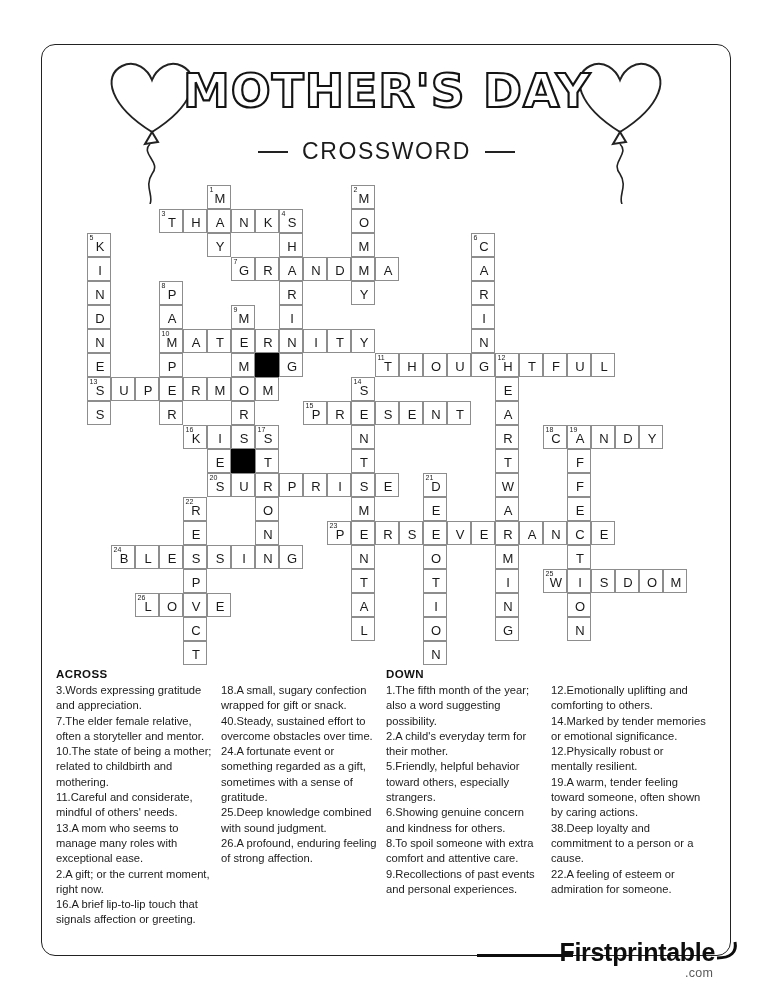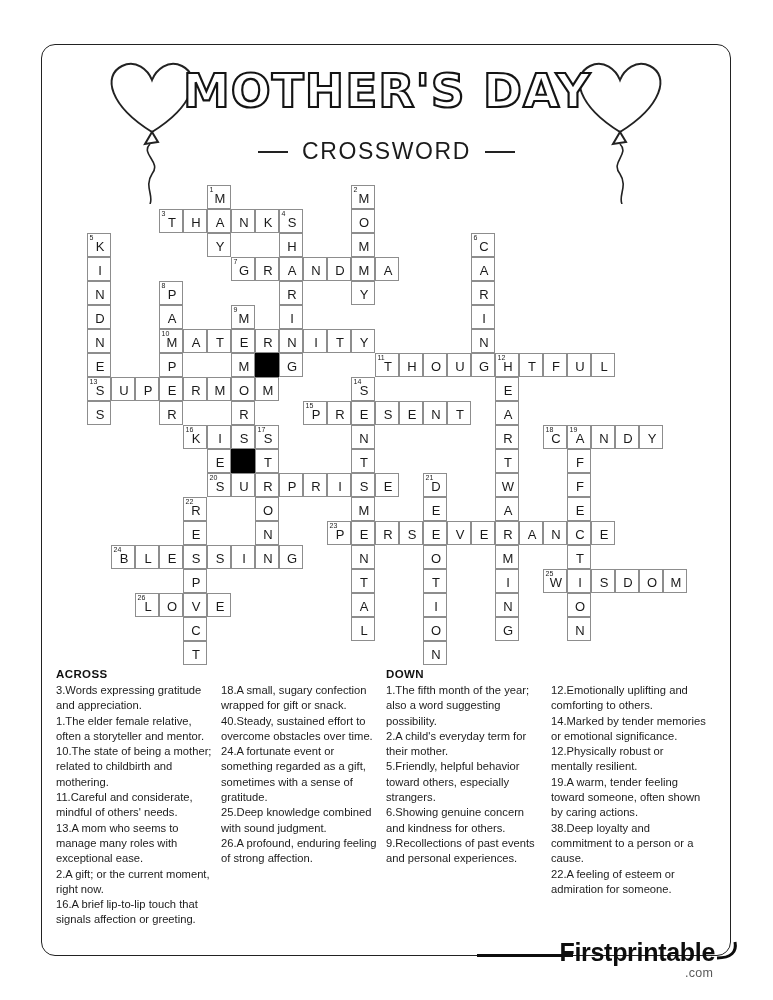--- a/index.html
+++ b/index.html
@@ -610,21 +610,21 @@
       <div class="cell" style="left: 423px; top: 641px;">
         <span class="ltr">N</span>
       </div>
     </div>
 
   <div class="clues">
     <div class="clue-col">
       <div class="clue-head">ACROSS</div>
       <div id="across-col1">
           <div class="clue">3.Words expressing gratitude and appreciation.</div>
-          <div class="clue">1.The elder female relative, often a storyteller and mentor.</div>
+          <div class="clue">7.The elder female relative, often a storyteller and mentor.</div>
           <div class="clue">10.The state of being a mother; related to childbirth and mothering.</div>
           <div class="clue">11.Careful and considerate, mindful of others' needs.</div>
           <div class="clue">13.A mom who seems to manage many roles with exceptional ease.</div>
           <div class="clue">2.A gift; or the current moment, right now.</div>
           <div class="clue">16.A brief lip-to-lip touch that signals affection or greeting.</div>
         </div>
     </div>
     <div class="clue-col">
       <div class="clue-head" style="visibility:hidden">&nbsp;</div>
       <div id="across-col2">
@@ -635,20 +635,21 @@
           <div class="clue">26.A profound, enduring feeling of strong affection.</div>
         </div>
     </div>
     <div class="clue-col">
       <div class="clue-head">DOWN</div>
       <div id="down-col1">
           <div class="clue">1.The fifth month of the year; also a word suggesting possibility.</div>
           <div class="clue">2.A child's everyday term for their mother.</div>
           <div class="clue">5.Friendly, helpful behavior toward others, especially strangers.</div>
           <div class="clue">6.Showing genuine concern and kindness for others.</div>
+          <div class="clue">8.To spoil someone with extra comfort and attentive care.</div>
           <div class="clue">9.Recollections of past events and personal experiences.</div>
         </div>
     </div>
     <div class="clue-col">
       <div class="clue-head" style="visibility:hidden">&nbsp;</div>
       <div id="down-col2">
           <div class="clue">12.Emotionally uplifting and comforting to others.</div>
           <div class="clue">14.Marked by tender memories or emotional significance.</div>
           <div class="clue">12.Physically robust or mentally resilient.</div>
           <div class="clue">19.A warm, tender feeling toward someone, often shown by caring actions.</div>

